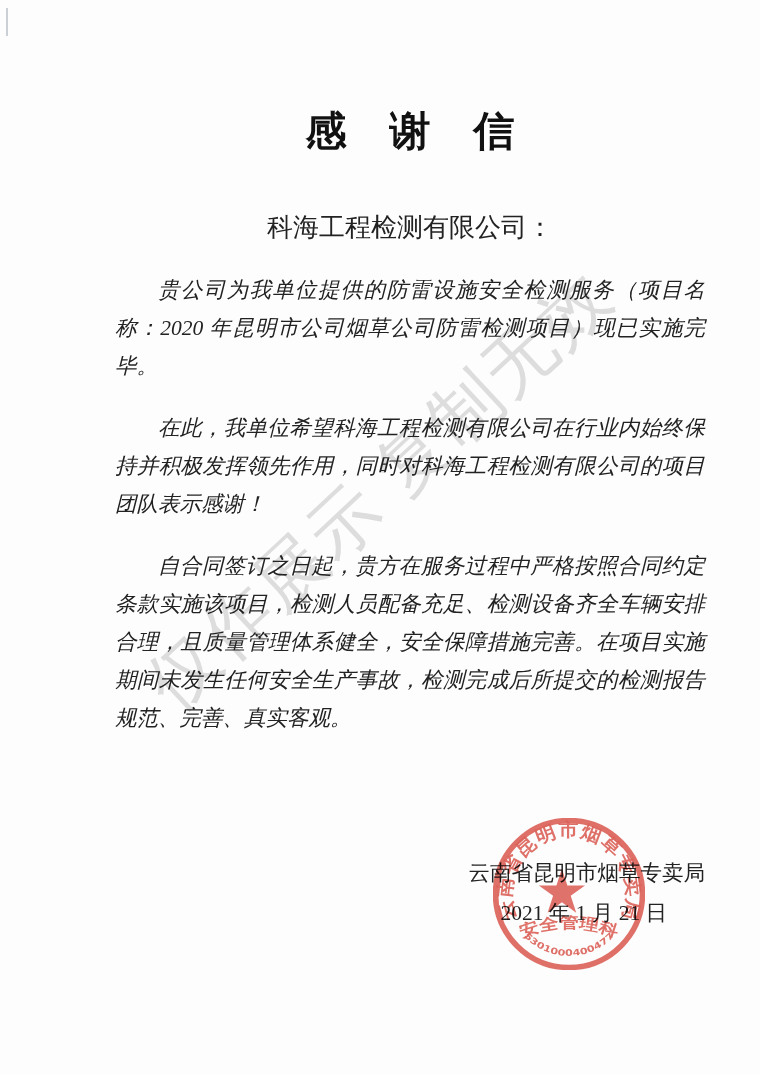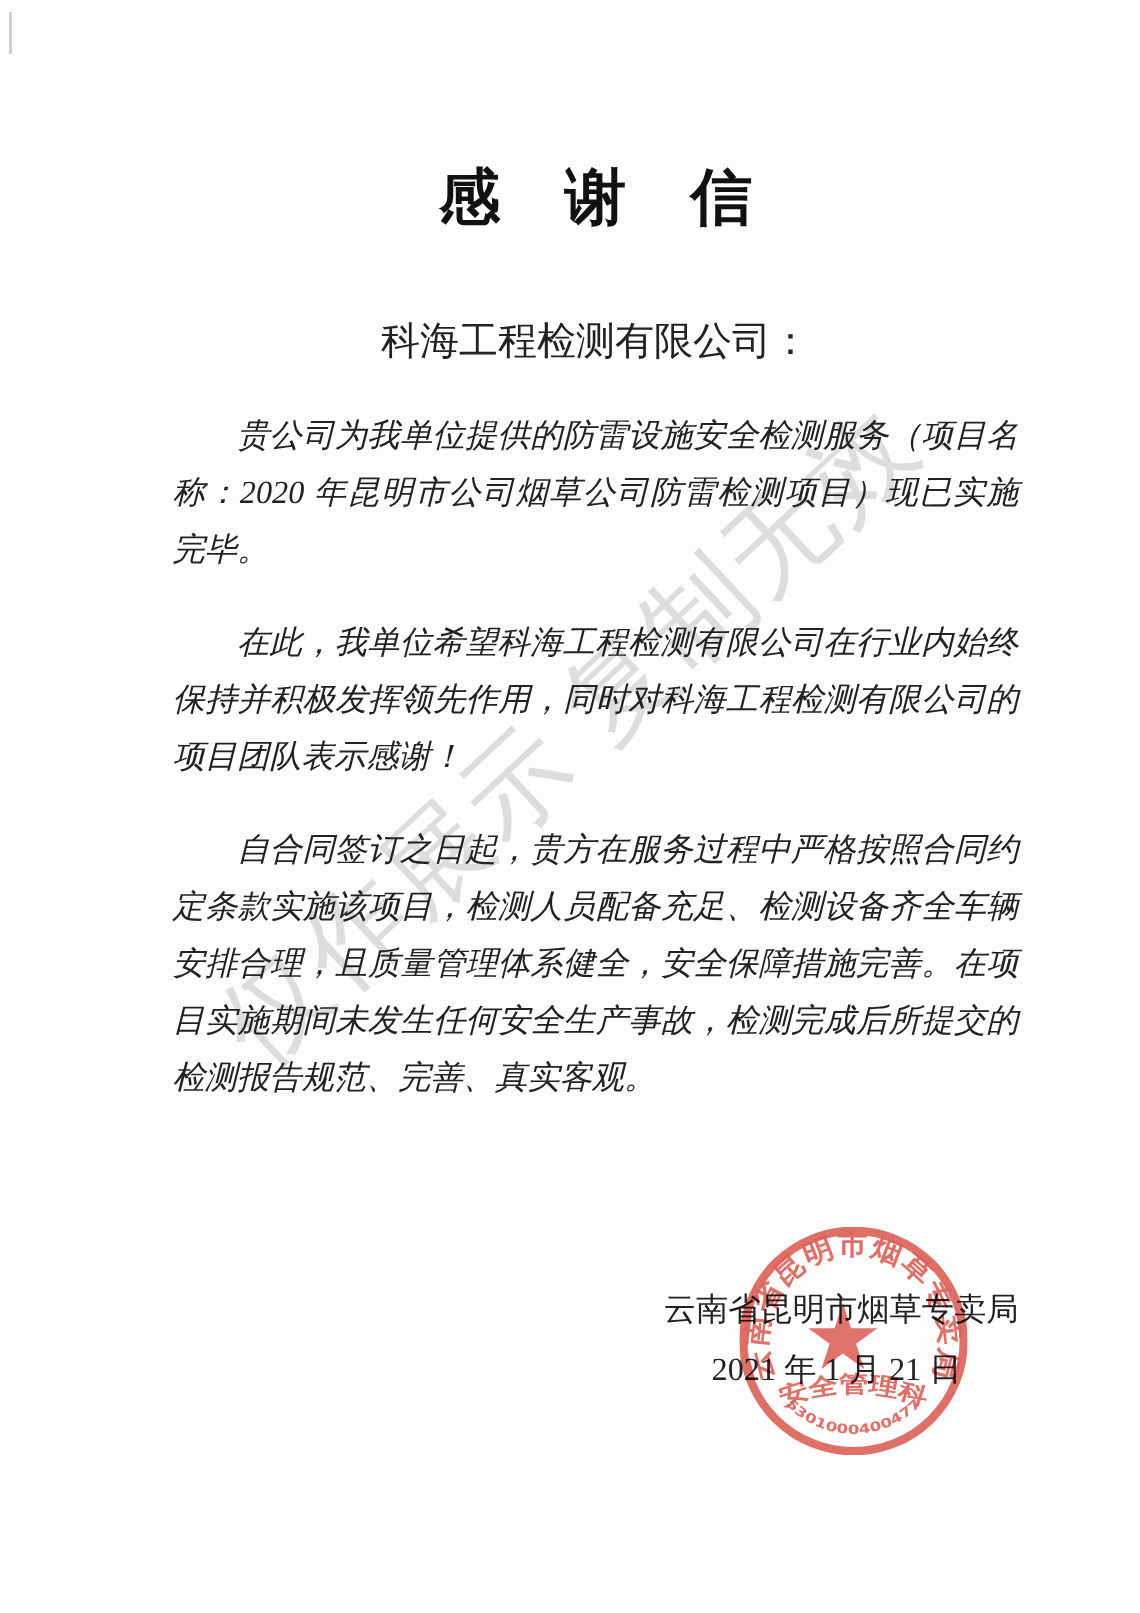--- a/index.html
+++ b/index.html
@@ -32,21 +32,21 @@
     white-space: nowrap;
     color: #c3c3c3;
     opacity: .55;
     font-family: "Liberation Serif", serif;
     z-index: 1;
     pointer-events: none;
   }
   .content {
     position: relative;
     z-index: 2;
-    padding: 106px 81px 0 115px;
+    padding: 106px 55px 0 115px;
   }
   .title {
     text-align: center;
     font-family: "DejaVu Sans", "Liberation Sans", sans-serif;
     font-weight: bold;
     font-size: 41px;
     line-height: 50px;
     letter-spacing: 0.35em;
     text-indent: 0.35em; 
     color: #111;

